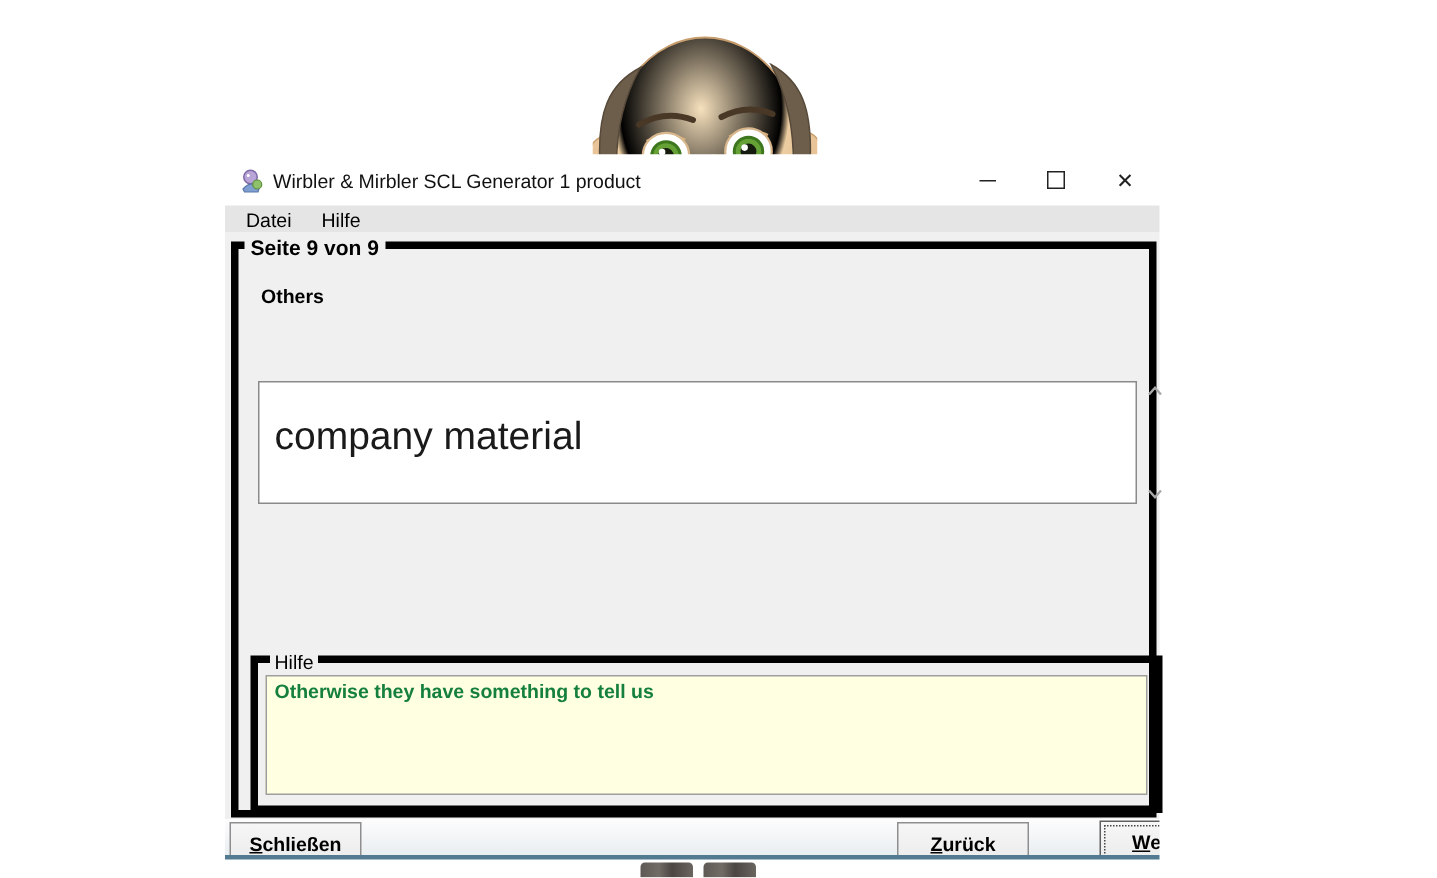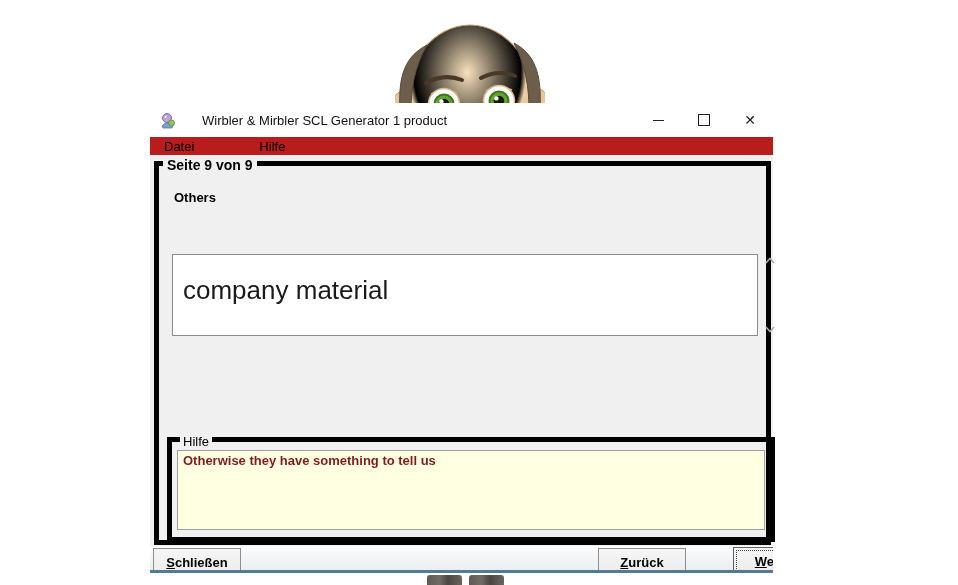--- a/index.html
+++ b/index.html
@@ -10,29 +10,29 @@
   .head-wrap{position:absolute;left:395px;top:12px;width:150px;height:98px;overflow:hidden;}
   .shoes{position:absolute;left:427px;top:575px;width:78px;height:10px;display:flex;gap:7px;}
   .shoe{width:35px;height:10px;border-radius:3px 3px 0 0;
         background:linear-gradient(90deg,#5e5954 0%,#726c66 35%,#4a4642 60%,#6b6560 100%);}
 
   
   .win{position:absolute;left:150px;top:103px;width:623px;height:470px;background:#fff;
        box-sizing:border-box;border-bottom:3px solid #527a90;font-size:13px;}
   .titlebar{height:34px;display:flex;align-items:center;background:#fff;}
   .app-icon{width:17px;height:17px;margin:0 6px 0 9px;flex:0 0 auto;}
-  .title-text{font-size:13px;color:#111;flex:1 1 auto;white-space:nowrap;overflow:hidden;margin-left:20px;}
+  .title-text{font-size:13px;color:#111;flex:1 1 auto;white-space:nowrap;overflow:hidden;}
   .win-controls{display:flex;height:34px;}
   .ctrl{width:46px;height:34px;display:flex;align-items:center;justify-content:center;
         color:#222;cursor:default;}
   .min-glyph{display:block;width:11px;height:0;border-top:1px solid #222;}
   .max-glyph{display:block;width:10px;height:10px;border:1px solid #222;background:transparent;}
   .close-glyph{font-size:14px;line-height:1;}
 
-  .menubar{height:18px;display:flex;align-items:center;background:#b91c1c;padding-left:8px;gap:45px;}
+  .menubar{height:18px;display:flex;align-items:center;background:#e5e5e5;padding-left:8px;}
   .menu-item{padding:0 6px;margin-right:8px;font-size:13px;}
 
   .content{position:relative;height:391px;background:#f0f0f0;}
 
   .groupbox{position:absolute;box-sizing:border-box;border:5px solid #000000;}
   .gb-label{position:absolute;background:#f0f0f0;padding:0 4px;line-height:1.2;}
 
   .gb-page{left:4px;top:6px;width:617px;height:384px;}
   .gb-page-label{top:-9px;left:4px;font-weight:bold;font-size:14px;}
 
@@ -46,21 +46,21 @@
   .scroll-col{position:absolute;left:604px;top:88px;width:14px;height:82px;}
   .scroll-arrow{position:absolute;left:1px;width:12px;height:9px;}
   .scroll-arrow svg{display:block;}
   .arrow-up{top:2px;}
   .arrow-down{bottom:2px;}
 
   .gb-help{left:8px;top:271px;width:608px;height:105px;}
   .gb-help-label{top:-8px;left:8px;font-size:13px;padding:0 3px;}
   .help-box{position:absolute;left:5px;top:8px;right:5px;bottom:7px;background:#ffffe1;
       border:1px solid #9e9e9e;box-sizing:border-box;font-weight:bold;font-size:13px;
-      padding:2px 5px;color:#7f1d1d;}
+      padding:2px 5px;color:#15803d;}
 
   .btn-row{position:relative;height:24px;overflow:hidden;
       background:linear-gradient(#fdfdfd,#e9eef1);}
   .dlg-btn{position:absolute;top:2px;height:26px;box-sizing:border-box;
       background:linear-gradient(#f6f6f6,#ececec);border:1px solid #8e8e8e;
       font-family:"Liberation Sans",sans-serif;font-weight:bold;font-size:13px;color:#000;
       text-align:center;padding-top:3px;cursor:default;}
   .btn-close{left:3px;width:88px;}
   .btn-back{left:448px;width:88px;}
   .btn-next{left:539px;width:83px;top:1px;height:27px;border-color:#5f5f5f;

